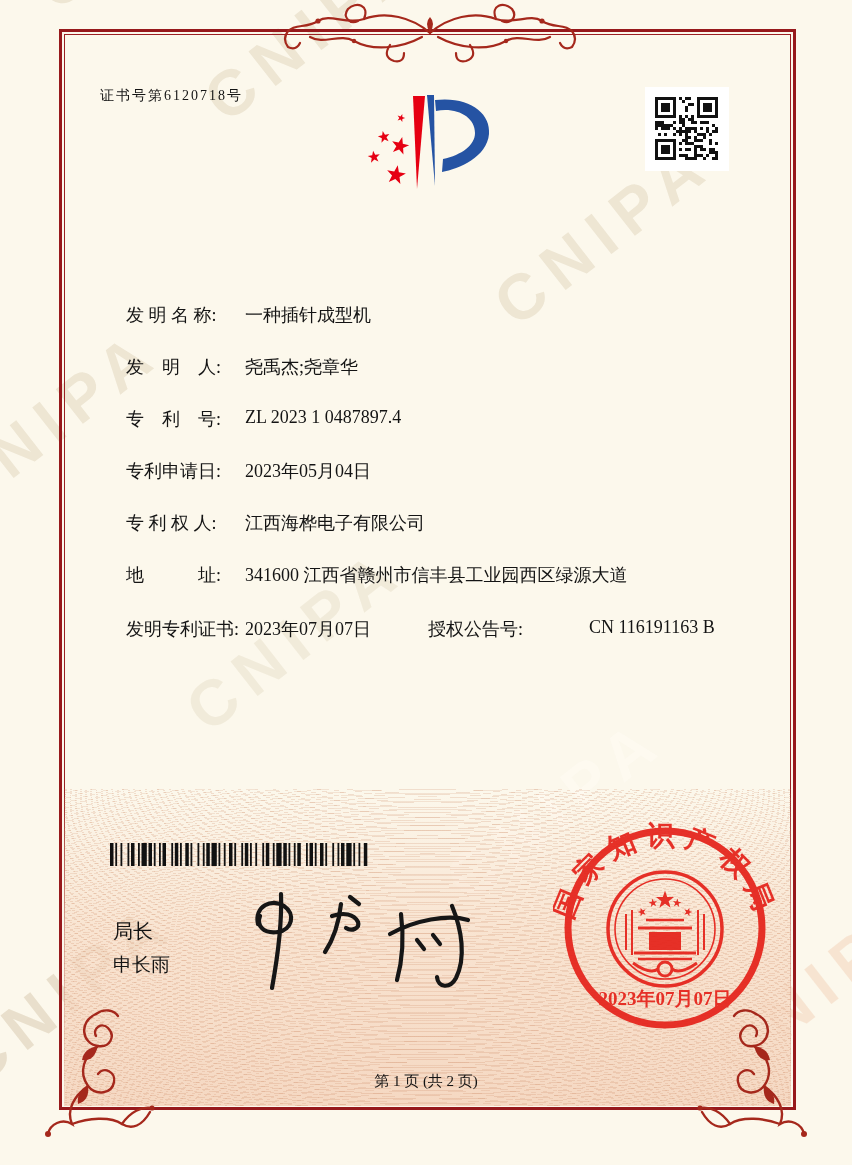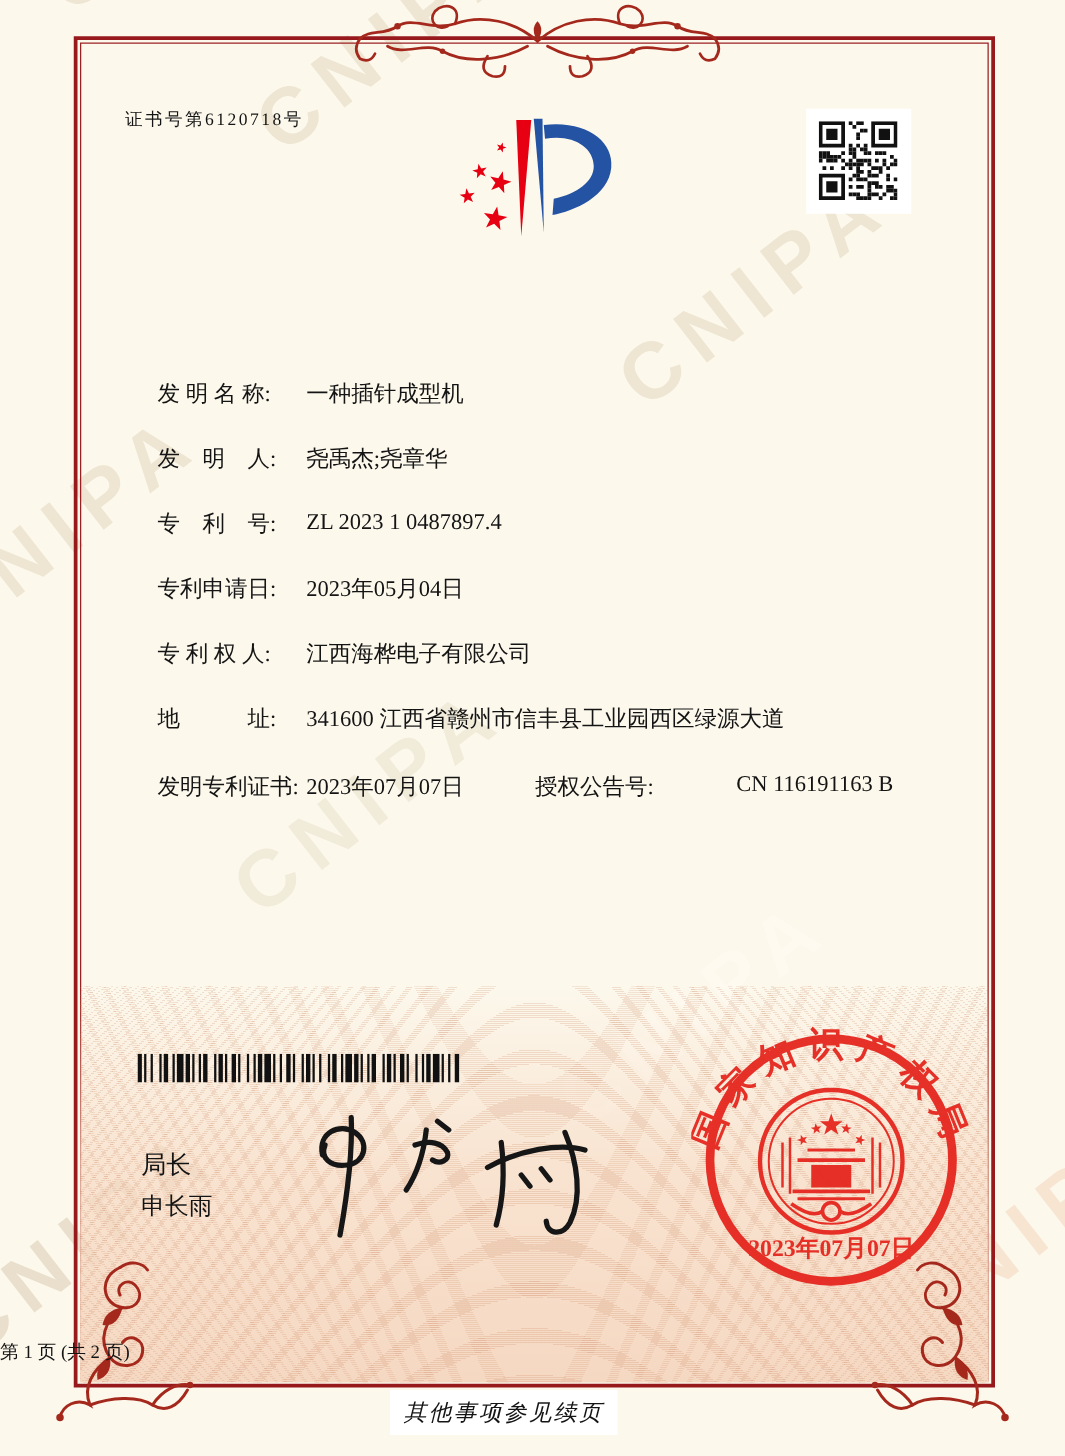--- a/index.html
+++ b/index.html
@@ -26,21 +26,21 @@
   .qrbox{position:absolute;left:645px;top:87px;width:84px;height:84px;background:#ffffff;}
   .frow{position:absolute;left:0;top:0;width:100%;font-size:18px;}
   .flabel{position:absolute;left:126px;white-space:pre;}
   .fvalue{position:absolute;left:226px;white-space:pre;margin-left:19px;}
   .flabel2{position:absolute;left:428px;white-space:pre;}
   .fvalue2{position:absolute;left:541px;white-space:pre;margin-left:48px;}
   .bodytxt{position:absolute;left:92px;top:663px;width:673px;font-size:16.5px;line-height:26px;
            font-style:italic;text-align:justify;}
   .bodytxt p{margin:0;text-indent:2em;}
   .director{position:absolute;left:113px;font-family:"Liberation Sans","DejaVu Sans",sans-serif;}
-  .pageinfo{position:absolute;left:0;top:1072px;width:852px;font-size:15px;}
+  .pageinfo{position:absolute;left:0;top:1072px;width:852px;text-align:center;font-size:15px;}
   .contbox{position:absolute;left:312px;top:1112px;width:182px;height:36px;background:#ffffff;
            display:flex;align-items:center;justify-content:center;font-size:18px;font-style:italic;
            letter-spacing:2px;}
   svg{display:block;}
 </style>
 </head>
 <body>
 
 <div class="page">
 
@@ -391,17 +391,14 @@
       <g fill="#a5281c">
         <path d="M60,38 q-14,2 -16,14 q12,2 16,-14z"></path>
         <path d="M50,78 q-12,6 -10,18 q12,-4 10,-18z"></path>
         <circle cx="10" cy="126" r="3"></circle>
           <circle cx="114" cy="100" r="2.6"></circle>
       </g>
     </g>
   </svg>
 
   <div class="pageinfo">第 1 页 (共 2 页)</div>
-  <div class="contbox">
-    <span>其他事项参见续页</span>
-  </div>
 
 </div>
 
 </body></html>

